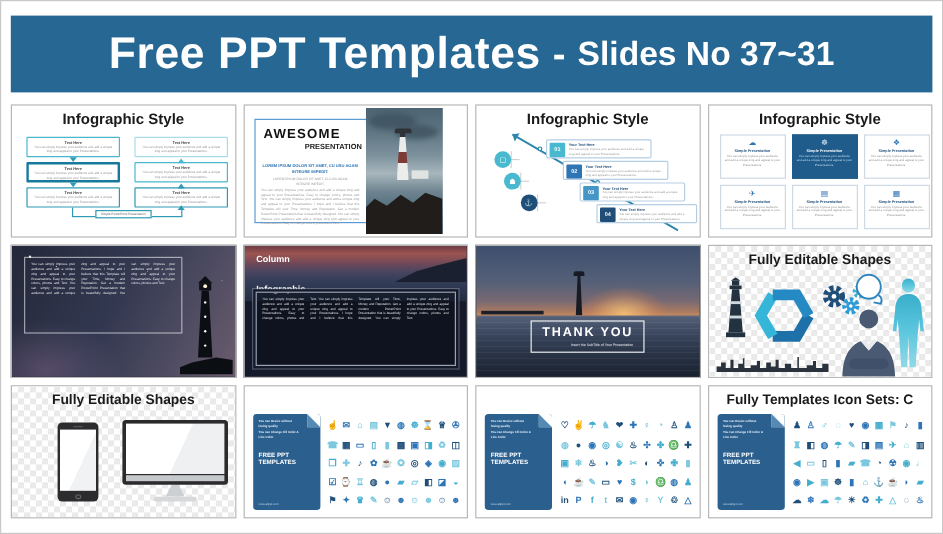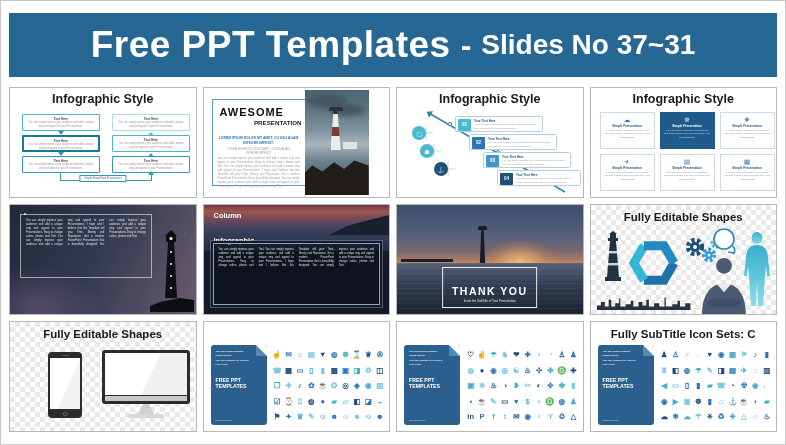--- a/index.html
+++ b/index.html
@@ -93,21 +93,21 @@
   .s7-sky { position:absolute; inset:0;
     background:radial-gradient(50px 30px at 66% 52%, rgba(255,200,120,.8), rgba(230,140,80,.25) 55%, transparent 75%),
                linear-gradient(180deg,#3d4f6d 0%,#566078 28%,#776972 42%,#a97a62 50%,#c98d5e 54%,#6e4f4e 57%,#3c4459 60%,#2b3547 78%,#1b2330 100%); }
   .s7-water { position:absolute; left:0; right:0; top:58px; bottom:0;
     background:repeating-linear-gradient(180deg, rgba(255,255,255,.05) 0 1px, transparent 1px 5px),
                linear-gradient(180deg,#55617a 0%,#333f55 40%,#19212e 100%); }
   .s7-pier { position:absolute; left:4px; top:54px; width:52px; height:3px; background:#1a1f29; }
   .s7-lh { position:absolute; left:82px; top:24px; width:7px; height:34px; background:#171c24;
     clip-path:polygon(34% 0,66% 0,88% 100%,12% 100%); }
   .s7-lhcap { position:absolute; left:81px; top:21px; width:9px; height:4px; background:#171c24; border-radius:2px 2px 0 0; }
-  .s7-box { position:absolute; left:50%; top:62px; transform:translateX(-50%); border:1px solid rgba(255,255,255,.9); padding:17px 9px 4px; text-align:center; }
+  .s7-box { position:absolute; left:50%; top:62px; transform:translateX(-50%); border:1px solid rgba(255,255,255,.9); padding:3px 9px 4px; text-align:right; }
   .s7-ty { font-size:10.5px; font-weight:bold; color:#fff; letter-spacing:1.5px; white-space:nowrap; }
   .s7-sub { font-size:3px; color:rgba(255,255,255,.92); margin-top:1.5px; white-space:nowrap; }
 
   
   .checker { position:absolute; inset:0; background-color:#fff;
     background-image:linear-gradient(45deg,#e9e9e9 25%,transparent 25%,transparent 75%,#e9e9e9 75%),
                      linear-gradient(45deg,#e9e9e9 25%,transparent 25%,transparent 75%,#e9e9e9 75%);
     background-size:10px 10px; background-position:0 0,5px 5px; }
 
   .phone { position:absolute; left:38px; top:30px; width:34px; height:66px; background:#2c2c2e; border-radius:4px; }
@@ -511,21 +511,21 @@
           <span class="icn" style="color: rgb(31, 78, 121);">✉</span>
           <span class="icn" style="color: rgb(46, 117, 182);">◉</span>
           <span class="icn" style="color: rgb(69, 174, 207);">♀</span>
           <span class="icn" style="color: rgb(123, 200, 222);">Y</span>
           <span class="icn" style="color: rgb(31, 78, 121);">♲</span>
           <span class="icn" style="color: rgb(46, 117, 182);">△</span>
         </div>
     </div>
 
     <div class="cell">
-      <div class="s-title2">Fully SubTitle Icon Sets: C</div>
+      <div class="s-title2">Fully Templates Icon Sets: C</div>
       <div class="panel">
         <div class="fold"></div>
         <div class="note">You can Resize without losing quality</div>
         <div class="note">You can Change Fill Color &amp; Line Color</div>
         <div class="brand">FREE PPT TEMPLATES</div>
         <div class="site">www.allppt.com</div>
       </div>
       <div class="iconGrid">
           <span class="icn" style="color: rgb(31, 78, 121);">♟</span>
           <span class="icn" style="color: rgb(46, 117, 182);">♙</span>

